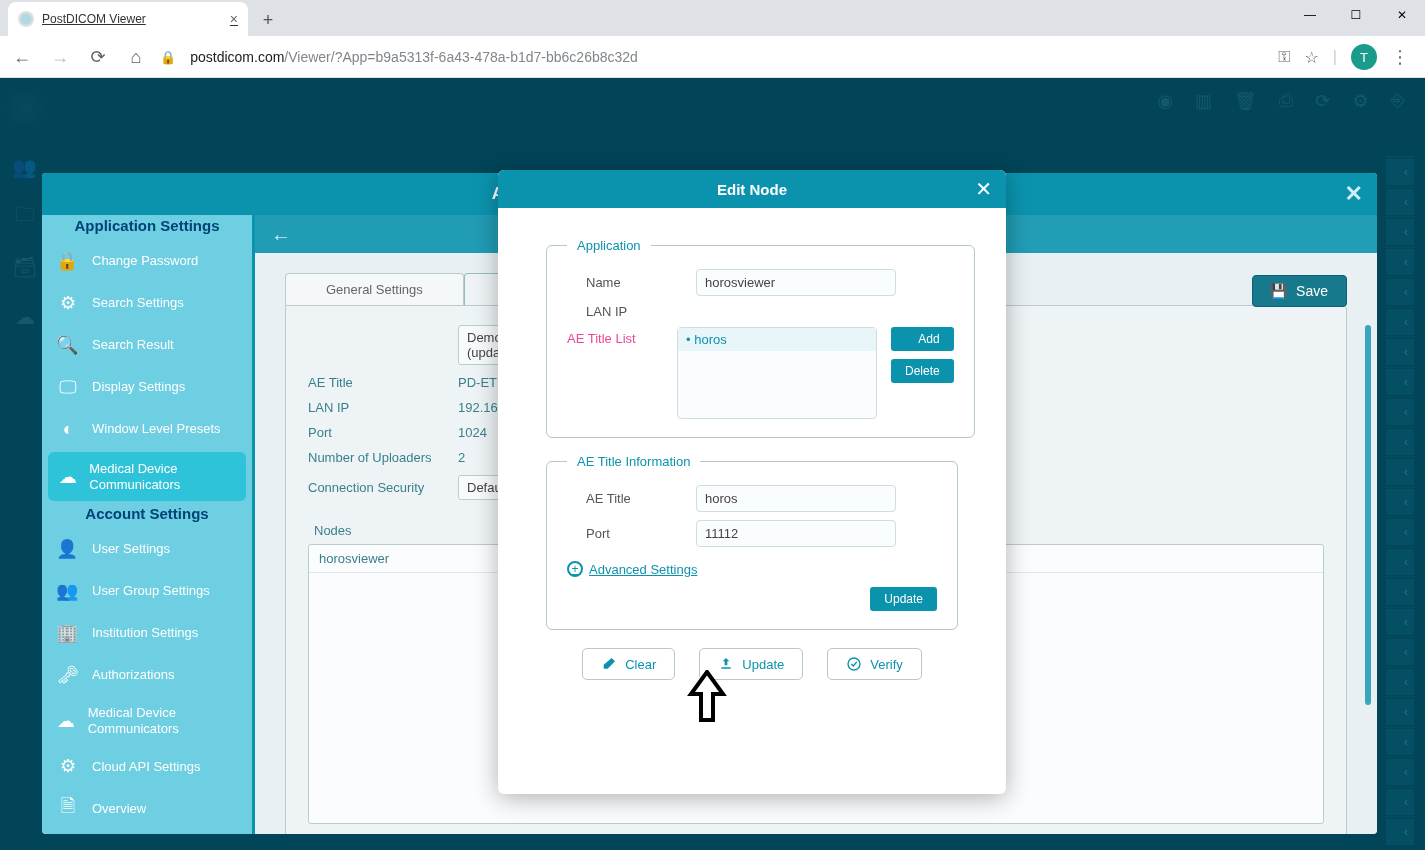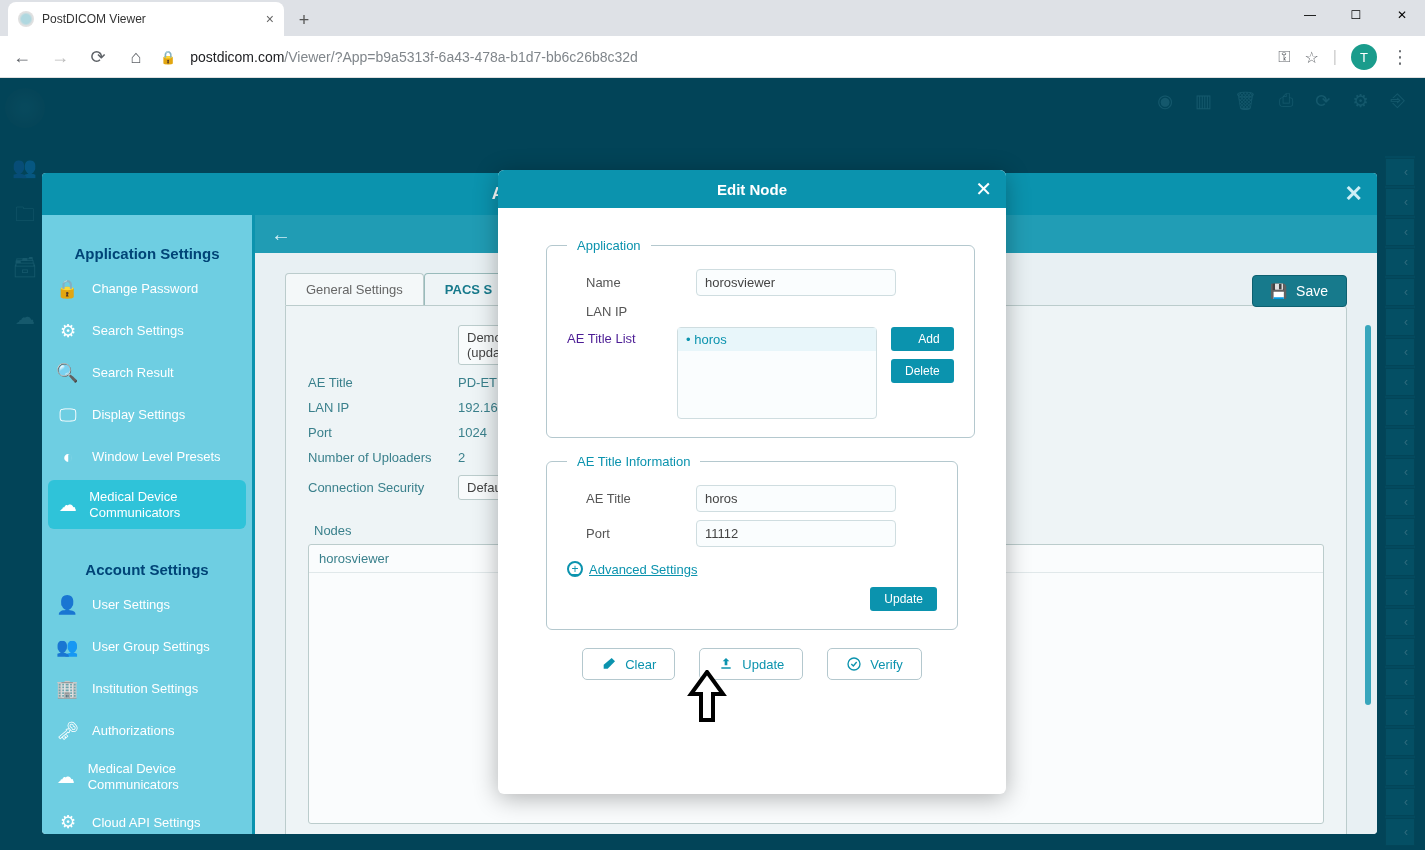--- a/index.html
+++ b/index.html
@@ -1,21 +1,21 @@
 <!DOCTYPE html>
 <html><head>
 <meta charset="utf-8">
 <style>
 * { margin:0; padding:0; box-sizing:border-box; font-family:"Segoe UI",Arial,sans-serif; }
 body { background:#fff; overflow:hidden; width:1425px; height:850px; position:relative; }
 
 
 .chrome-top { position:absolute; top:0; left:0; right:0; height:78px; background:#fff; border-bottom:1px solid #e0e0e0; }
 .tab-strip { height:36px; display:flex; align-items:flex-end; background:#dee1e6; position:relative; }
-.tab { background:#fff; height:34px; width:276px; margin-left:8px; border-radius:8px 8px 0 0; display:flex; align-items:center; padding:0 10px; gap:8px; font-size:12px; color:#333; }
+.tab { background:#fff; height:34px; width:240px; margin-left:8px; border-radius:8px 8px 0 0; display:flex; align-items:center; padding:0 10px; gap:8px; font-size:12px; color:#333;text-decoration:underline; }
 .tab-favicon { width:16px; height:16px; border-radius:50%; background:radial-gradient(circle,#b0d8e0 40%,#e0e0e0 60%); }
 .tab-close { margin-left:auto; font-size:14px; color:#666; cursor:pointer; }
 .new-tab { width:28px; height:28px; display:flex; align-items:center; justify-content:center; font-size:18px; color:#555; margin-left:6px; margin-bottom:2px; cursor:pointer; }
 .win-ctrl { position:absolute; right:0; top:0; display:flex; height:30px; }
 .win-btn { width:46px; display:flex; align-items:center; justify-content:center; font-size:12px; cursor:pointer; }
 .addr-row { height:42px; display:flex; align-items:center; padding:0 8px; gap:10px; }
 .nav-ico { width:28px; text-align:center; font-size:18px; color:#5f6368; cursor:pointer; }
 .lock-ico { font-size:13px; color:#5f6368; margin-right:4px; }
 .url { font-size:14px; color:#80868b; flex:1; }
 .url b { color:#202124; font-weight:normal; }
@@ -39,34 +39,34 @@
 .right-col { position:absolute; right:10px; top:78px; bottom:10px; width:30px; background:#0a6d82; }
 .thumb { height:28px; margin:2px 0; background:#0e7d94; border:1px solid #0a5a6c; display:flex; align-items:center; justify-content:flex-end; padding-right:6px; color:#9fd8e5; font-size:12px; }
 
 
 .overlay { position:absolute; left:42px; top:95px; right:48px; bottom:16px; border-radius:4px; overflow:hidden; background:#e8f0f3; }
 .overlay-header { height:42px; background:#0b93ae; color:#fff; display:flex; align-items:center; justify-content:center; font-size:17px; font-weight:600; position:relative; }
 .overlay-header .x { position:absolute; right:14px; font-size:22px; cursor:pointer; color:#cfeef5; }
 .overlay-body { position:absolute; top:42px; bottom:0; left:0; right:0; display:flex; }
 
 .sidebar { width:210px; background:#6ecee2; color:#fff; overflow-y:auto; padding-bottom:12px; }
-.side-h { text-align:center; font-weight:600; font-size:15px; color:#047; padding:30px 0 6px; }
+.side-h { text-align:center; font-weight:600; font-size:15px; color:#047; padding:2px 0 6px; }
 .side-item { display:flex; align-items:center; gap:12px; padding:9px 14px; font-size:13px; cursor:pointer; }
 .side-item.active { background:#2fc3d9; border-radius:6px; margin:2px 6px; padding:9px 10px; }
 .side-ico { width:24px; height:24px; display:flex; align-items:center; justify-content:center; font-size:18px; }
 .side-txt { line-height:1.2; }
 
 .main { flex:1; background:#e8f0f3; position:relative; border-left:3px solid #0b93ae; }
 .main-back-header { height:38px; background:#0b93ae; color:#d0eef5; display:flex; align-items:center; padding:0 16px; font-size:15px; font-weight:600; position:relative; opacity:.9; }
 .main-back-header .back-arrow { font-size:20px; margin-right:20px; color:#d0eef5; }
 .main-back-header .title { position:absolute; left:50%; transform:translateX(-50%); }
 
 .content-pad { padding:20px 30px; position:relative; }
 .tabs { display:flex; gap:0; }
-.tabp { border:1px solid #bcc; background:#f4f8f9; padding:8px 20px; font-size:13px; color:#666; border-radius:4px 4px 0 0; border-bottom:none; }
+.tabp { border:1px solid #bcc; background:#f4f8f9; padding:8px 40px; font-size:13px; color:#666; border-radius:4px 4px 0 0; border-bottom:none; }
 .tabp.active { color:#177a8c; font-weight:600; background:#eef4f6; border-color:#9bb; }
 .panel { border:1px solid #bcc; border-radius:0 4px 4px 4px; background:#eef4f6; padding:14px 22px 20px; }
 
 .save-btn { position:absolute; right:30px; top:22px; background:#177a8c; color:#fff; border:1px solid #0d6070; padding:7px 18px; font-size:14px; border-radius:4px; display:flex; align-items:center; gap:8px; cursor:pointer; }
 
 .kv { display:flex; align-items:center; font-size:13px; color:#3a808c; padding:5px 0; }
 .kv .k { width:150px; }
 .kv .v { color:#3a808c; font-weight:500; }
 .kv.selbox .v { width:250px; border:1px solid #bcc; background:#f8fbfc; padding:4px 8px; border-radius:3px; display:flex; justify-content:space-between; align-items:center; color:#444; }
 
@@ -84,21 +84,21 @@
 .modal-body { padding:30px 48px 20px; }
 
 fieldset { border:1px solid #b4c8ce; border-radius:6px; padding:16px 20px 18px; margin-bottom:16px; }
 legend { padding:0 10px; color:#0b93ae; font-size:13px; font-weight:500; }
 .frow { display:flex; align-items:center; margin-bottom:8px;margin-left:19px; }
 .frow label { width:110px; font-size:13px; color:#555; }
 .frow input[type=text] { flex:0 0 200px; border:1px solid #cfdde0; border-radius:4px; padding:5px 8px; font-size:13px; color:#444; background:#fafdfe; }
 .frow .checked { position:relative; }
 .frow .checked::after { content:"✓"; position:absolute; right:8px; top:4px; color:#4caf50; font-size:14px; }
 .ae-list-row { display:flex; align-items:flex-start; }
-.ae-list-row label { width:110px; font-size:13px; color:#4c1d95; padding-top:4px; }
+.ae-list-row label { width:110px; font-size:13px; color:#ec4899; padding-top:4px; }
 .ae-list { width:200px; height:92px; border:1px solid #cfdde0; border-radius:4px; background:#fafdfe; font-size:13px; }
 .ae-li { padding:4px 8px; color:#0b93ae; background:#e8f6fa; }
 .ae-li::before { content:"• "; }
 .ae-btns { margin-left:14px; display:flex; flex-direction:column; gap:8px; }
 .sm-btn { background:#0b93ae; color:#fff; border:none; padding:5px 14px; font-size:12px; border-radius:3px; cursor:pointer;text-align:right; }
 .link { color:#0b93ae; font-size:13px; text-decoration:underline; cursor:pointer; display:inline-flex; align-items:center; gap:6px; margin-top:6px; }
 .link .plus-circ { width:16px; height:16px; border:2px solid #0b93ae; border-radius:50%; display:inline-flex; align-items:center; justify-content:center; font-size:12px; text-decoration:none; }
 .upd-right { text-align:right; margin-top:10px; }
 
 .modal-actions { display:flex; justify-content:center; gap:24px; margin-top:18px; }

